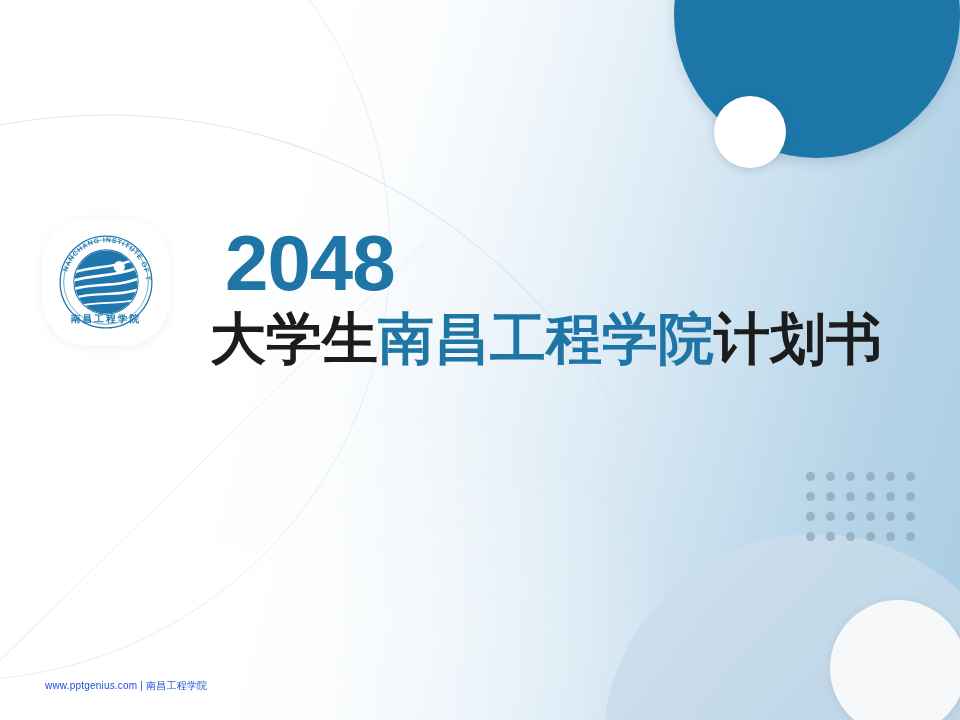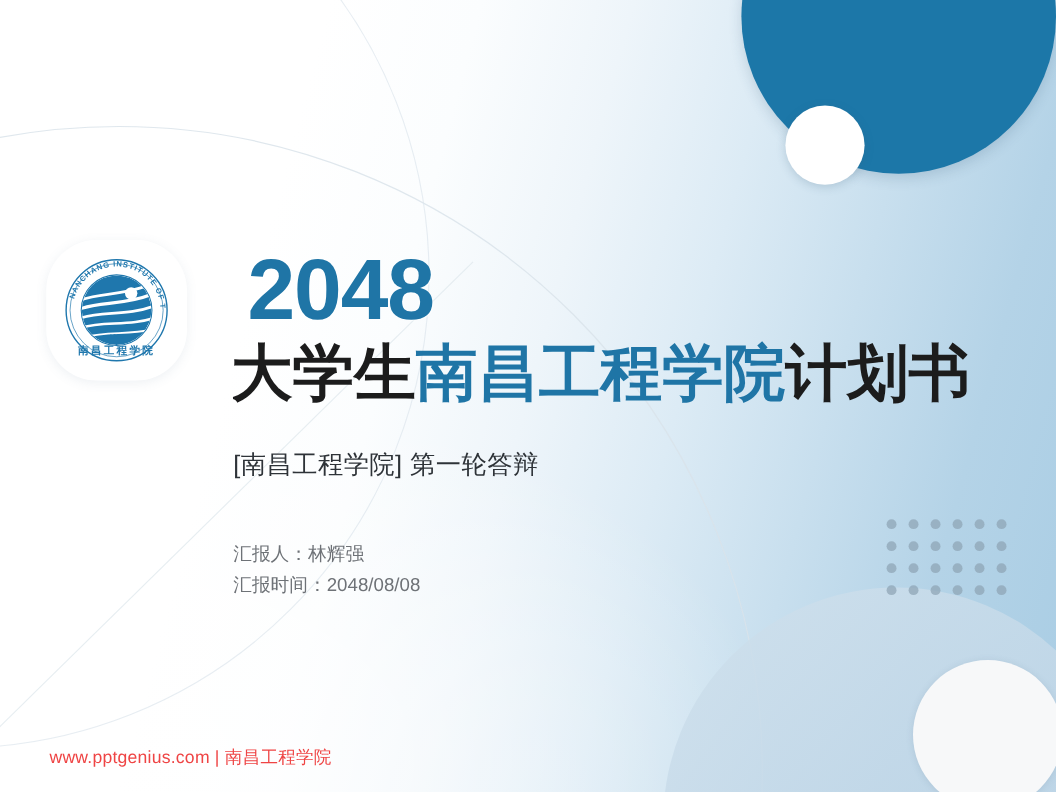--- a/index.html
+++ b/index.html
@@ -171,22 +171,22 @@
     font-size: 17px;
     color: #6e7277;
     line-height: 1.62;
     white-space: nowrap;
   }
 
   .footer {
     position: absolute;
     left: 45px;
     top: 679px;
-    font-size: 16px;
-    color: #ef4444;
+    font-size: 10px;
+    color: #1d4ed8;
     letter-spacing: 0.2px;
     white-space: nowrap;
   }
 </style>
 </head>
 <body>
 
 <div class="slide">
 
   <div class="bg-base"></div>
@@ -263,22 +263,17 @@
       <circle cx="130" cy="150" r="2.2" fill="#1f77ad"></circle>
     </svg>
   </div>
 
   <div class="year">2048</div>
 
   <div class="headline">
     <span class="dark">大学生</span><span class="blue">南昌工程学院</span><span class="dark">计划书</span>
   </div>
 
-  <div class="subtitle">[南昌工程学院] 第一轮答辩</div>
-
-  <div class="meta">
-    <div>汇报人：林辉强</div>
-    <div>汇报时间：2048/08/08</div>
-  </div>
+
 
   <div class="footer">www.pptgenius.com | 南昌工程学院</div>
 
 </div>
 
 </body></html>

